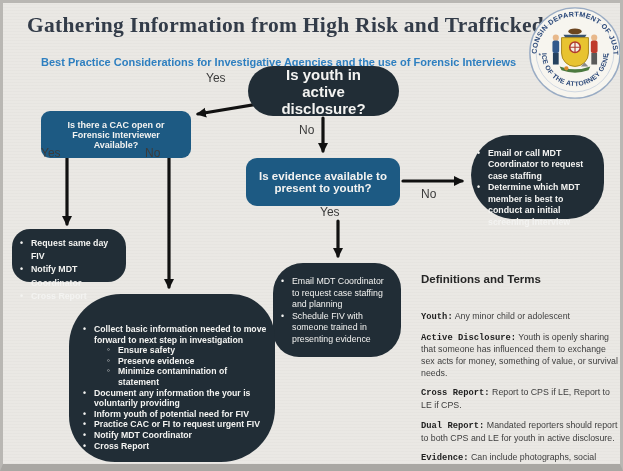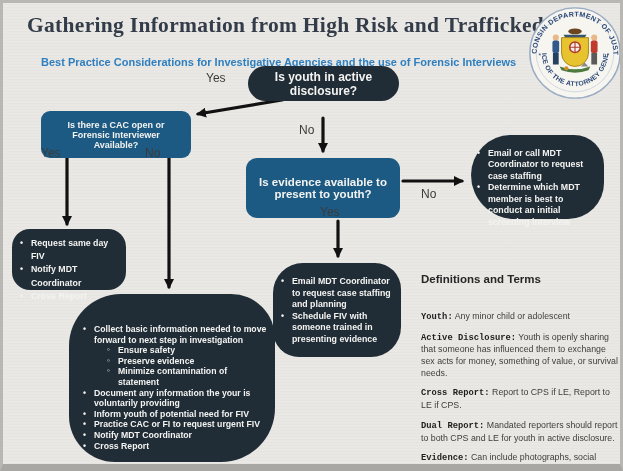--- a/index.html
+++ b/index.html
@@ -9,32 +9,32 @@
     background-image:repeating-linear-gradient(0deg,rgba(0,0,0,.015) 0 1px,transparent 1px 3px);
     overflow:hidden;}
   .abs{position:absolute;}
   .title{left:24px;top:10px;font-family:"Liberation Serif","DejaVu Serif",serif;
     font-size:21.5px;font-weight:600;color:#333c49;letter-spacing:.3px;}
   .subtitle{left:38px;top:53px;font-size:11px;font-weight:700;color:#2e7fc0;}
   .node{position:absolute;box-sizing:border-box;color:#f3f3f1;}
   .dark{background:#212d36;}
   .blue{background:#1d5a83;}
   .qbox{display:flex;align-items:center;justify-content:center;text-align:center;}
-  .pill-q{left:245px;top:63px;width:151px;height:35px;border-radius:26px;
-    font-size:12px;font-weight:700;padding:16px 16px;}
+  .pill-q{left:245px;top:63px;width:151px;height:50px;border-radius:26px;
+    font-size:15px;font-weight:700;padding:16px 16px;}
   .cac-q{left:38px;top:108px;width:150px;height:47px;border-radius:9px;
     font-size:9px;font-weight:700;padding:0 10px;}
-  .ev-q{left:243px;top:155px;width:154px;height:60px;border-radius:11px;
+  .ev-q{left:243px;top:155px;width:154px;height:48px;border-radius:11px;
     font-size:11.5px;font-weight:600;padding:0 8px;}
   .mdt-box{left:468px;top:132px;width:133px;height:84px;border-radius:40px 30px 36px 44px;
     padding:13px 9px 8px 6px;font-size:8.8px;font-weight:600;line-height:1.3;}
-  .sameday-box{left:9px;top:226px;width:114px;height:61px;border-radius:18px;
+  .sameday-box{left:9px;top:226px;width:114px;height:53px;border-radius:18px;
     padding:8px 6px 6px 8px;font-size:8.8px;font-weight:700;line-height:1.5;}
   .staffing-box{left:270px;top:260px;width:128px;height:94px;border-radius:30px 26px 30px 26px;
-    padding:13px 8px 8px 8px;font-size:8.8px;font-weight:700;line-height:1.32;}
+    padding:13px 8px 8px 8px;font-size:8.8px;font-weight:400;line-height:1.32;}
   .collect-box{left:66px;top:291px;width:206px;height:168px;border-radius:52px 44px 54px 46px;
     padding:30px 8px 8px 14px;font-size:8.7px;font-weight:600;line-height:1.22;}
   ul.b{list-style:none;margin:0;padding:0;}
   ul.b>li{position:relative;padding-left:11px;}
   ul.b>li::before{content:"\2022";position:absolute;left:0;top:0;}
   ul.sub{list-style:none;margin:0;padding:0 0 0 13px;}
   ul.sub>li{position:relative;padding-left:11px;}
   ul.sub>li::before{content:"\25E6";position:absolute;left:0;top:0;font-size:8px;}
   .yn{position:absolute;font-size:12px;font-weight:500;color:#3b3b3b;}
   .defs-panel{left:418px;top:270px;width:200px;color:#3d3d3d;}

